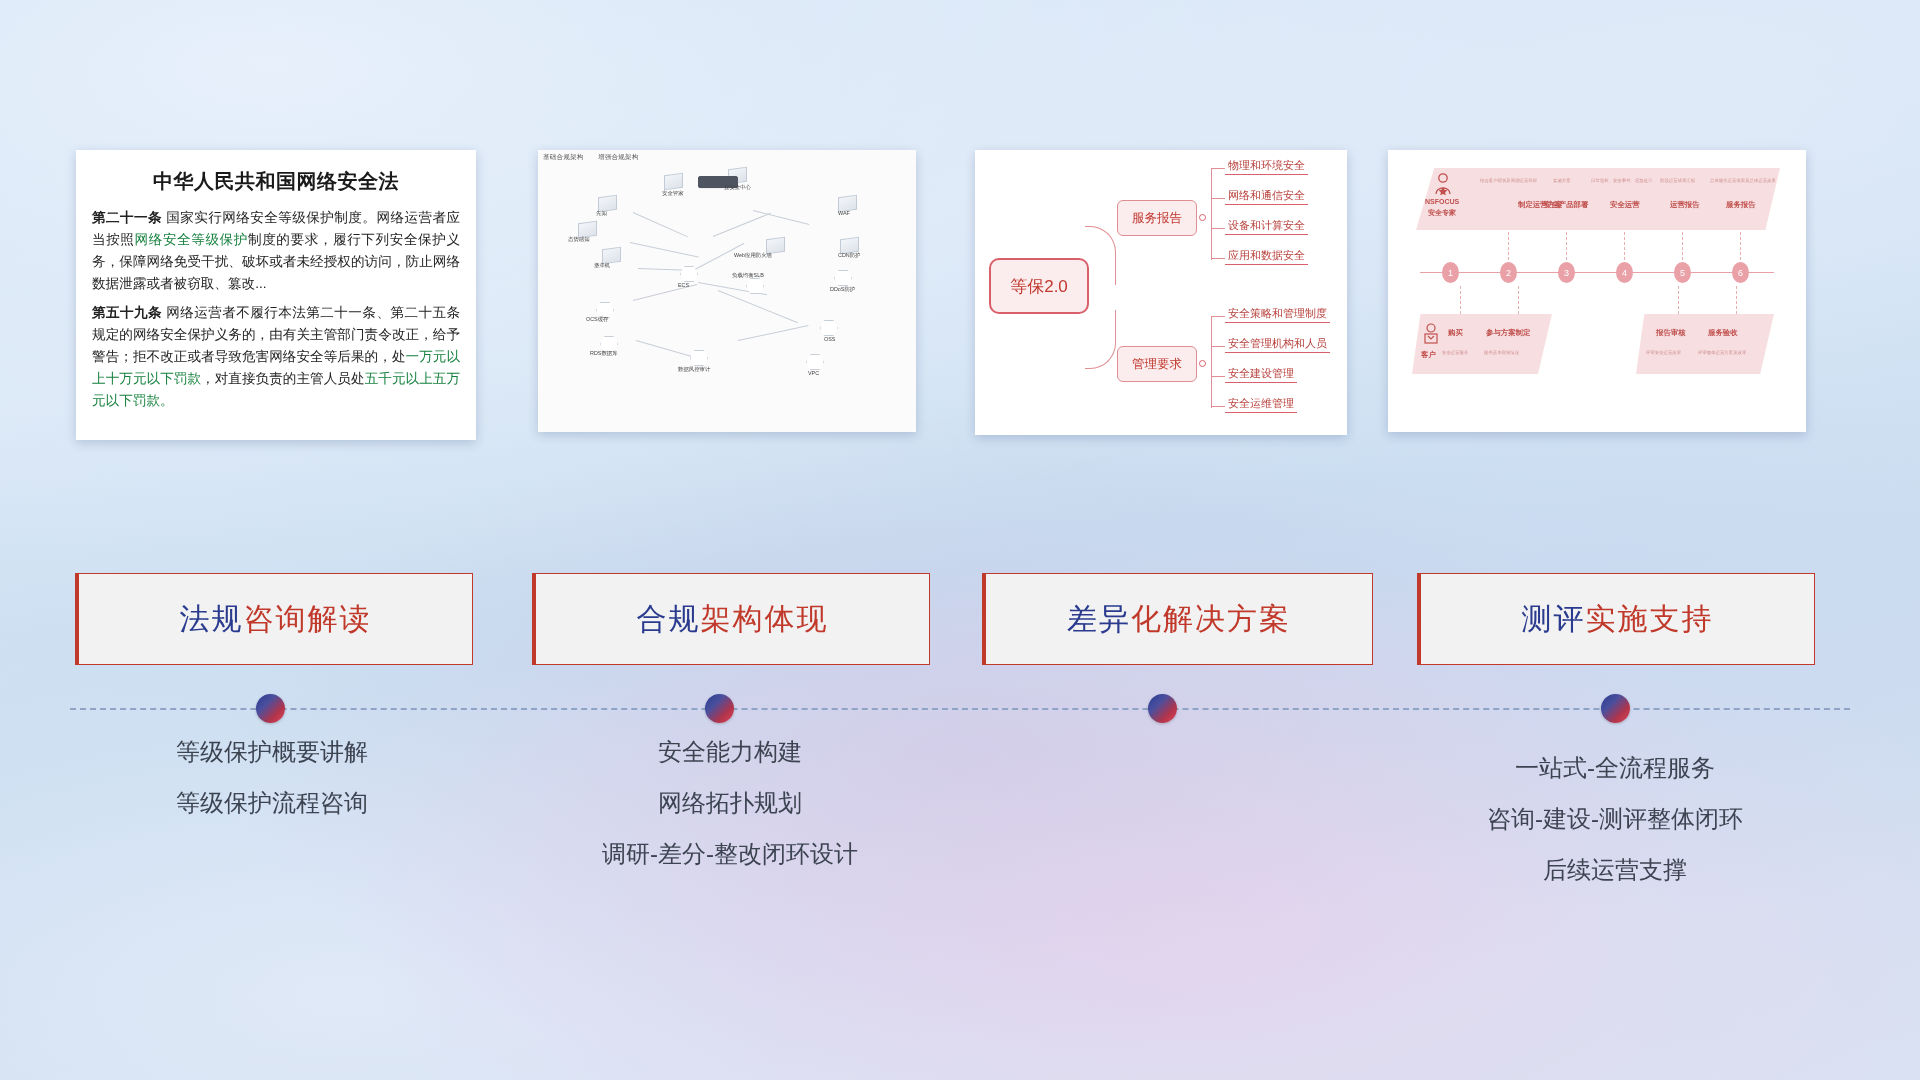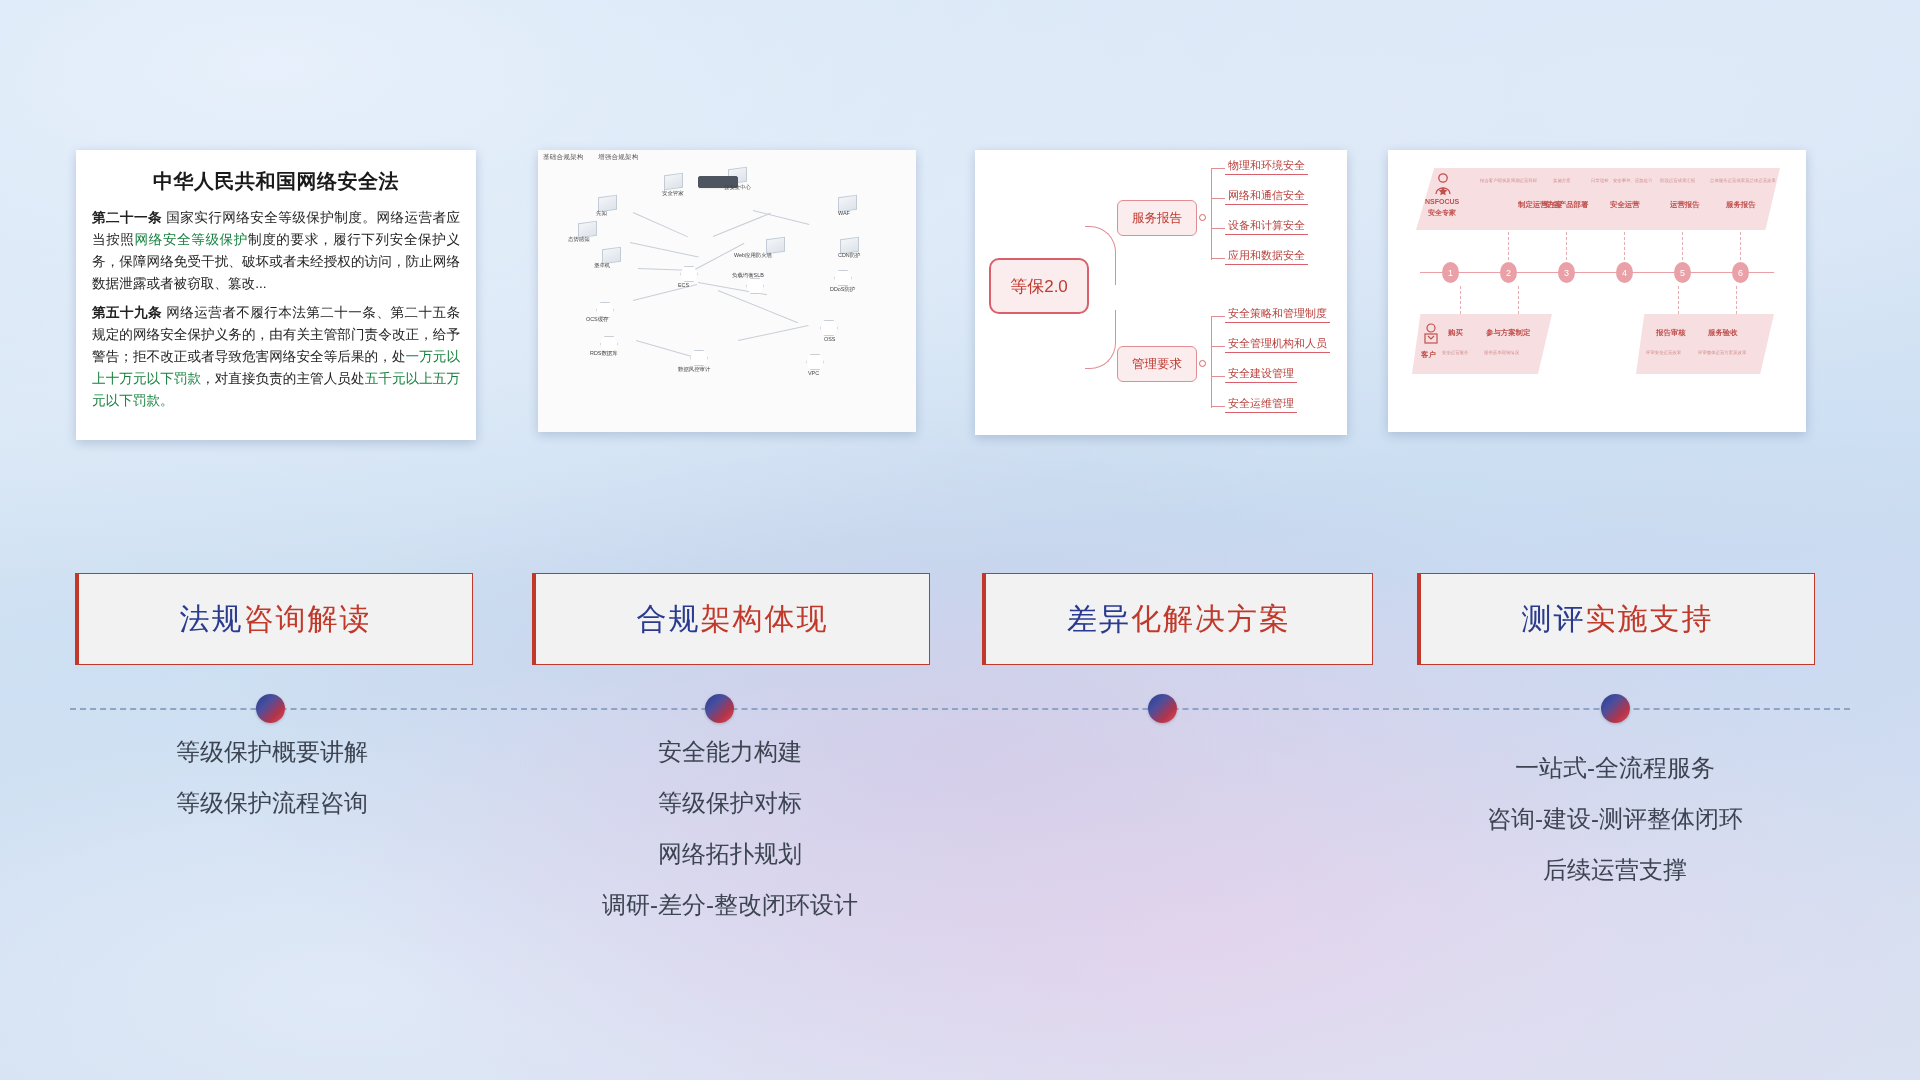--- a/index.html
+++ b/index.html
@@ -318,21 +318,20 @@
   <div class="knob k4"></div>
 </div>
 
 <div class="cols">
   <div class="col col1">
     <div class="item">等级保护概要讲解</div>
     <div class="item">等级保护流程咨询</div>
   </div>
   <div class="col col2">
     <div class="item">安全能力构建</div>
-    <div class="item">等级保护对标</div>
     <div class="item">网络拓扑规划</div>
     <div class="item">调研-差分-整改闭环设计</div>
   </div>
   <div class="col col4">
     <div class="item">一站式-全流程服务</div>
     <div class="item">咨询-建设-测评整体闭环</div>
     <div class="item">后续运营支撑</div>
   </div>
 </div>
 

